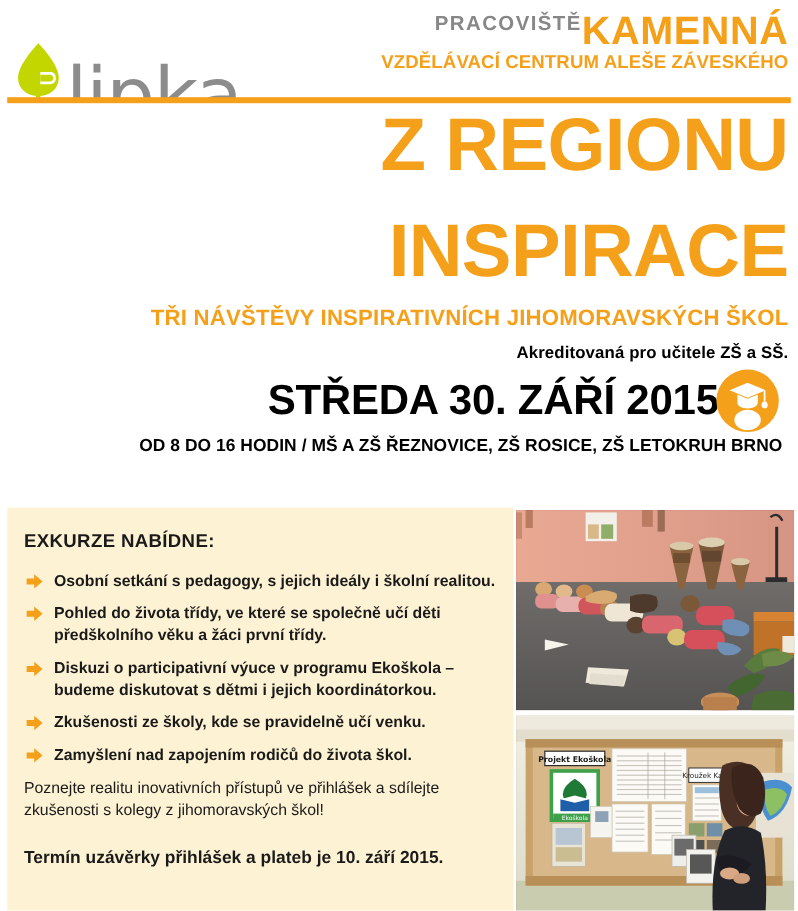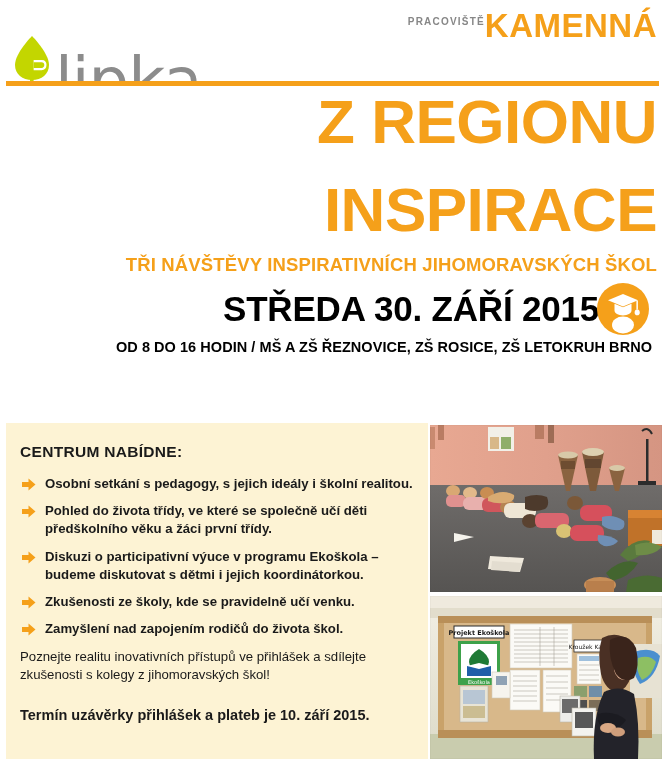--- a/index.html
+++ b/index.html
@@ -49,21 +49,21 @@
     right: 8px;
     top: 9px;
     text-align: right;
   }
   .hr-line1 {
     line-height: 1;
     white-space: nowrap;
   }
   .hr-pracoviste {
     font-family: "Liberation Sans", sans-serif;
-    font-size: 10px;
+    font-size: 17px;
     font-weight: 700;
     letter-spacing: 1.2px;
     color: #878787;
     vertical-align: 12px;
   }
   .hr-kamenna {
     font-family: "Liberation Sans", sans-serif;
     font-size: 33px;
     font-weight: 700;
     letter-spacing: 0.5px;
@@ -260,47 +260,49 @@
       <path d="M21.6 25 L30 25 C33 25 34.5 27 34.5 30 C34.5 33.4 32.6 35.2 29.6 35.2 L21.6 35.2 Z" fill="#ffffff"></path>
       <path d="M21.6 27.2 L29.6 27.2 C31.4 27.2 32.3 28.4 32.3 30.1 C32.3 31.8 31.3 33 29.6 33 L21.6 33 Z" fill="#c3d600"></path>
     </svg>
     <span class="logo-word">lipka</span>
   </div>
 
   <div class="header-right">
     <div class="hr-line1">
       <span class="hr-pracoviste">PRACOVIŠTĚ</span><span class="hr-kamenna">KAMENNÁ</span>
     </div>
+    <div class="hr-line2">VZDĚLÁVACÍ CENTRUM ALEŠE ZÁVESKÉHO</div>
   </div>
 
   <div class="divider-bar"></div>
 </div>
 
 <div class="title-block">
   <div class="big-title l2">Z REGIONU</div>
   <div class="big-title l1">INSPIRACE</div>
   <div class="subtitle">TŘI NÁVŠTĚVY INSPIRATIVNÍCH JIHOMORAVSKÝCH ŠKOL</div>
+  <div class="accred">Akreditovaná pro učitele ZŠ a SŠ.</div>
 
   <div class="date-row">
     <span class="date-text">STŘEDA 30. ZÁŘÍ 2015</span><span class="cap-badge"><svg viewBox="0 0 52 52" width="52" height="52">
         <path d="M26 11 L41 17.2 L26 23.4 L11 17.2 Z" fill="#ffffff"></path>
         <path d="M17.5 20.8 L17.5 27.5 C17.5 30.4 21.3 32.4 26 32.4 C30.7 32.4 34.5 30.4 34.5 27.5 L34.5 20.8 L26 24.3 Z" fill="#ffffff"></path>
         <rect x="39.4" y="17.6" width="1.5" height="9" fill="#ffffff"></rect>
         <path d="M40.2 26.6 c2.1 0 2.6 1.6 2.6 3.1 c0 1.5 -0.9 2.6 -2.6 2.6 c-1.7 0 -2.6 -1.1 -2.6 -2.6 c0 -1.5 0.5 -3.1 2.6 -3.1 z" fill="#ffffff"></path>
         <ellipse cx="26" cy="42" rx="11" ry="8.5" fill="#ffffff"></ellipse>
       </svg></span>
   </div>
 
   <div class="venue">OD 8 DO 16 HODIN / MŠ A ZŠ ŘEZNOVICE, ZŠ ROSICE, ZŠ LETOKRUH BRNO</div>
 </div>
 
 <div class="body-area">
 
   <div class="cream-panel">
-    <div class="panel-heading">CENTRUM NABÍDNE:</div>
+    <div class="panel-heading">EXKURZE NABÍDNE:</div>
 
     <ul class="bullets">
       <li class="bullet">
         <svg class="bullet-arrow" viewBox="0 0 14 13">
           <path d="M0 4 L6.5 4 L6.5 0.5 L13.5 6.5 L6.5 12.5 L6.5 9 L0 9 Z" fill="#f5a01a"></path>
         </svg>
         <span>Osobní setkání s pedagogy, s jejich ideály i školní realitou.</span>
       </li>
       <li class="bullet">
         <svg class="bullet-arrow" viewBox="0 0 14 13">

